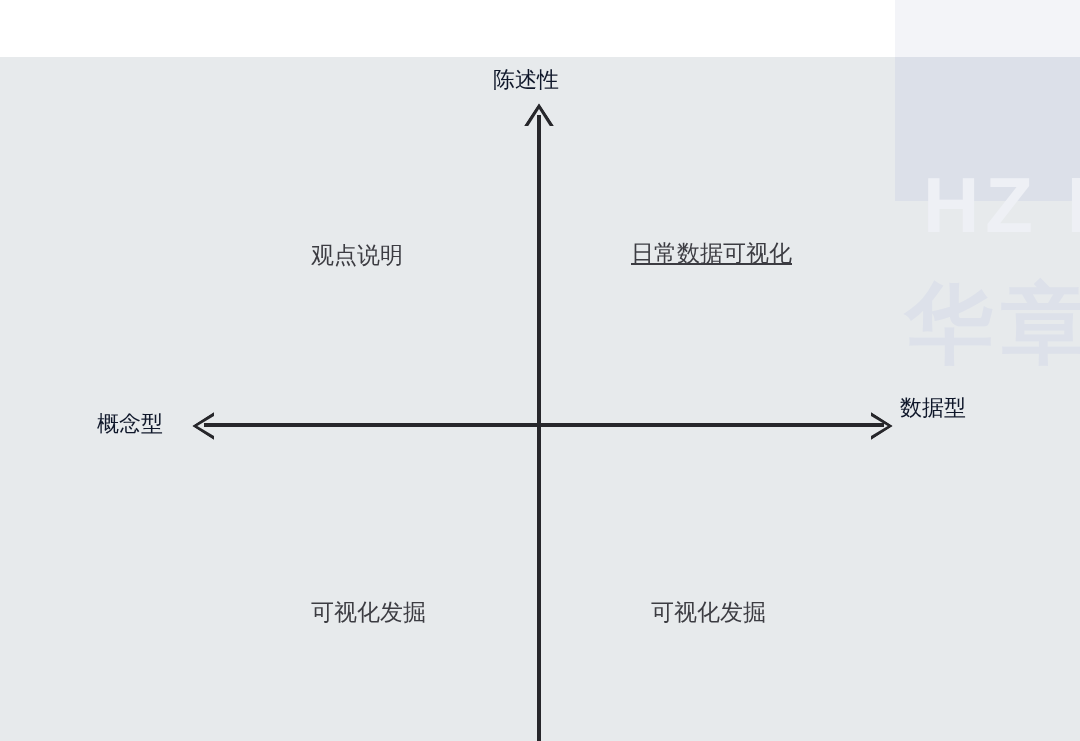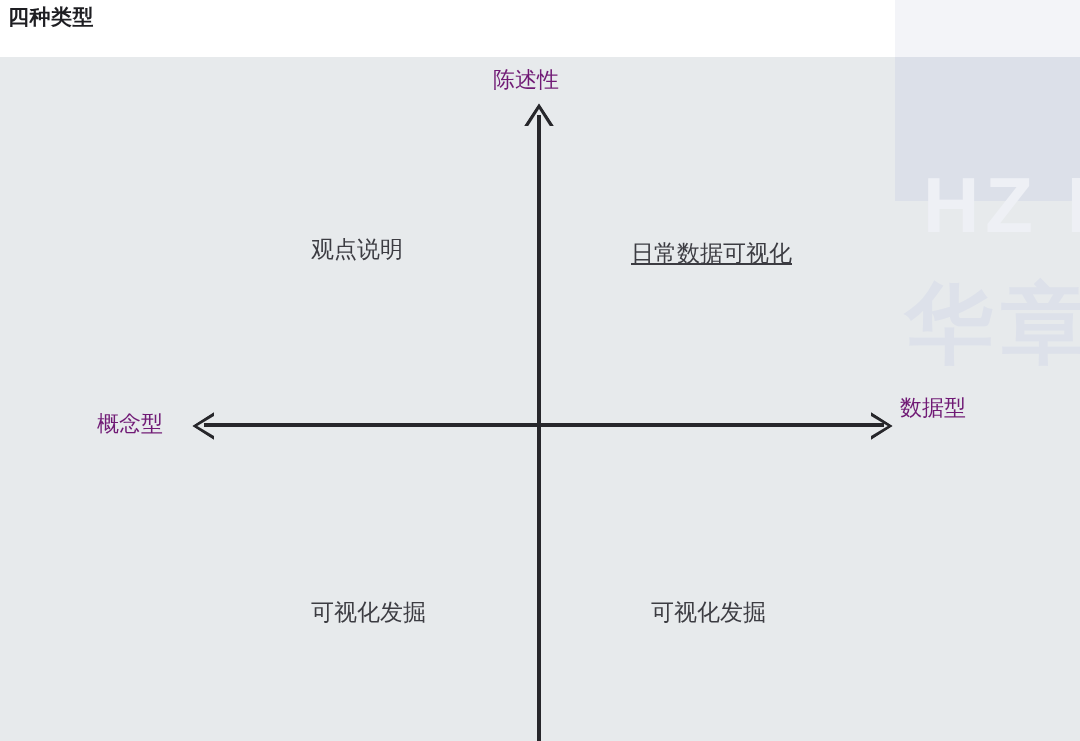--- a/index.html
+++ b/index.html
@@ -140,21 +140,21 @@
     border-top: 14px solid transparent;
     border-bottom: 14px solid transparent;
     border-left: 22px solid #27272b;
     clip-path: polygon(100% 50%, 0% 0%, 0% 14%, 76% 50%, 0% 86%, 0% 100%);
   }
 
   
   .axis-label {
     position: absolute;
     font-size: 22px;
-    color: #701a75;
+    color: #0f172a;
     white-space: nowrap;
     line-height: 28px;
   }
   #axis-label-top {
     left: 493px;
     top: 66px;
   }
   #axis-label-left {
     left: 97px;
     top: 410px;
@@ -176,42 +176,39 @@
   #quadrant-top-left   { left: 311px; top: 238px; }
   #quadrant-top-right  { left: 631px; top: 238px; text-decoration: underline; }
   #quadrant-bottom-left{ left: 311px; top: 597px; }
   #quadrant-bottom-right{ left: 651px; top: 597px; }
 </style>
 </head>
 <body>
 
 <div id="page">
 
-  <div id="header">
-    <div id="page-title">四种类型</div>
-  </div>
 
   <div class="wm-header-block"></div>
 
   <div id="chart-area">
 
     <div class="wm-block" style="top:0px;"></div>
     <div class="wm-latin" style="top:109px;">HZ B</div>
     <div class="wm-cjk" style="top:221px;">华章</div>
 
     <div id="v-axis-line" style="top:58px;height:626px;"></div>
     <div id="v-axis-head" style="top:46px;"></div>
 
     <div id="h-axis-line" style="top:366px;"></div>
     <div id="h-axis-head-left" style="top:355px;"></div>
     <div id="h-axis-head-right" style="top:355px;"></div>
 
     <div class="axis-label" id="axis-label-top" style="top:9px;">陈述性</div>
     <div class="axis-label" id="axis-label-left" style="top:353px;">概念型</div>
     <div class="axis-label" id="axis-label-right" style="top:337px;">数据型</div>
 
-    <div class="quadrant-label" id="quadrant-top-left" style="top:177px;">观点说明</div>
+    <div class="quadrant-label" id="quadrant-top-left" style="top:183px;">观点说明</div>
     <div class="quadrant-label" id="quadrant-top-right" style="top:181px;">日常数据可视化</div>
     <div class="quadrant-label" id="quadrant-bottom-left" style="top:540px;">可视化发掘</div>
     <div class="quadrant-label" id="quadrant-bottom-right" style="top:540px;">可视化发掘</div>
 
   </div>
 </div>
 
 </body></html>

